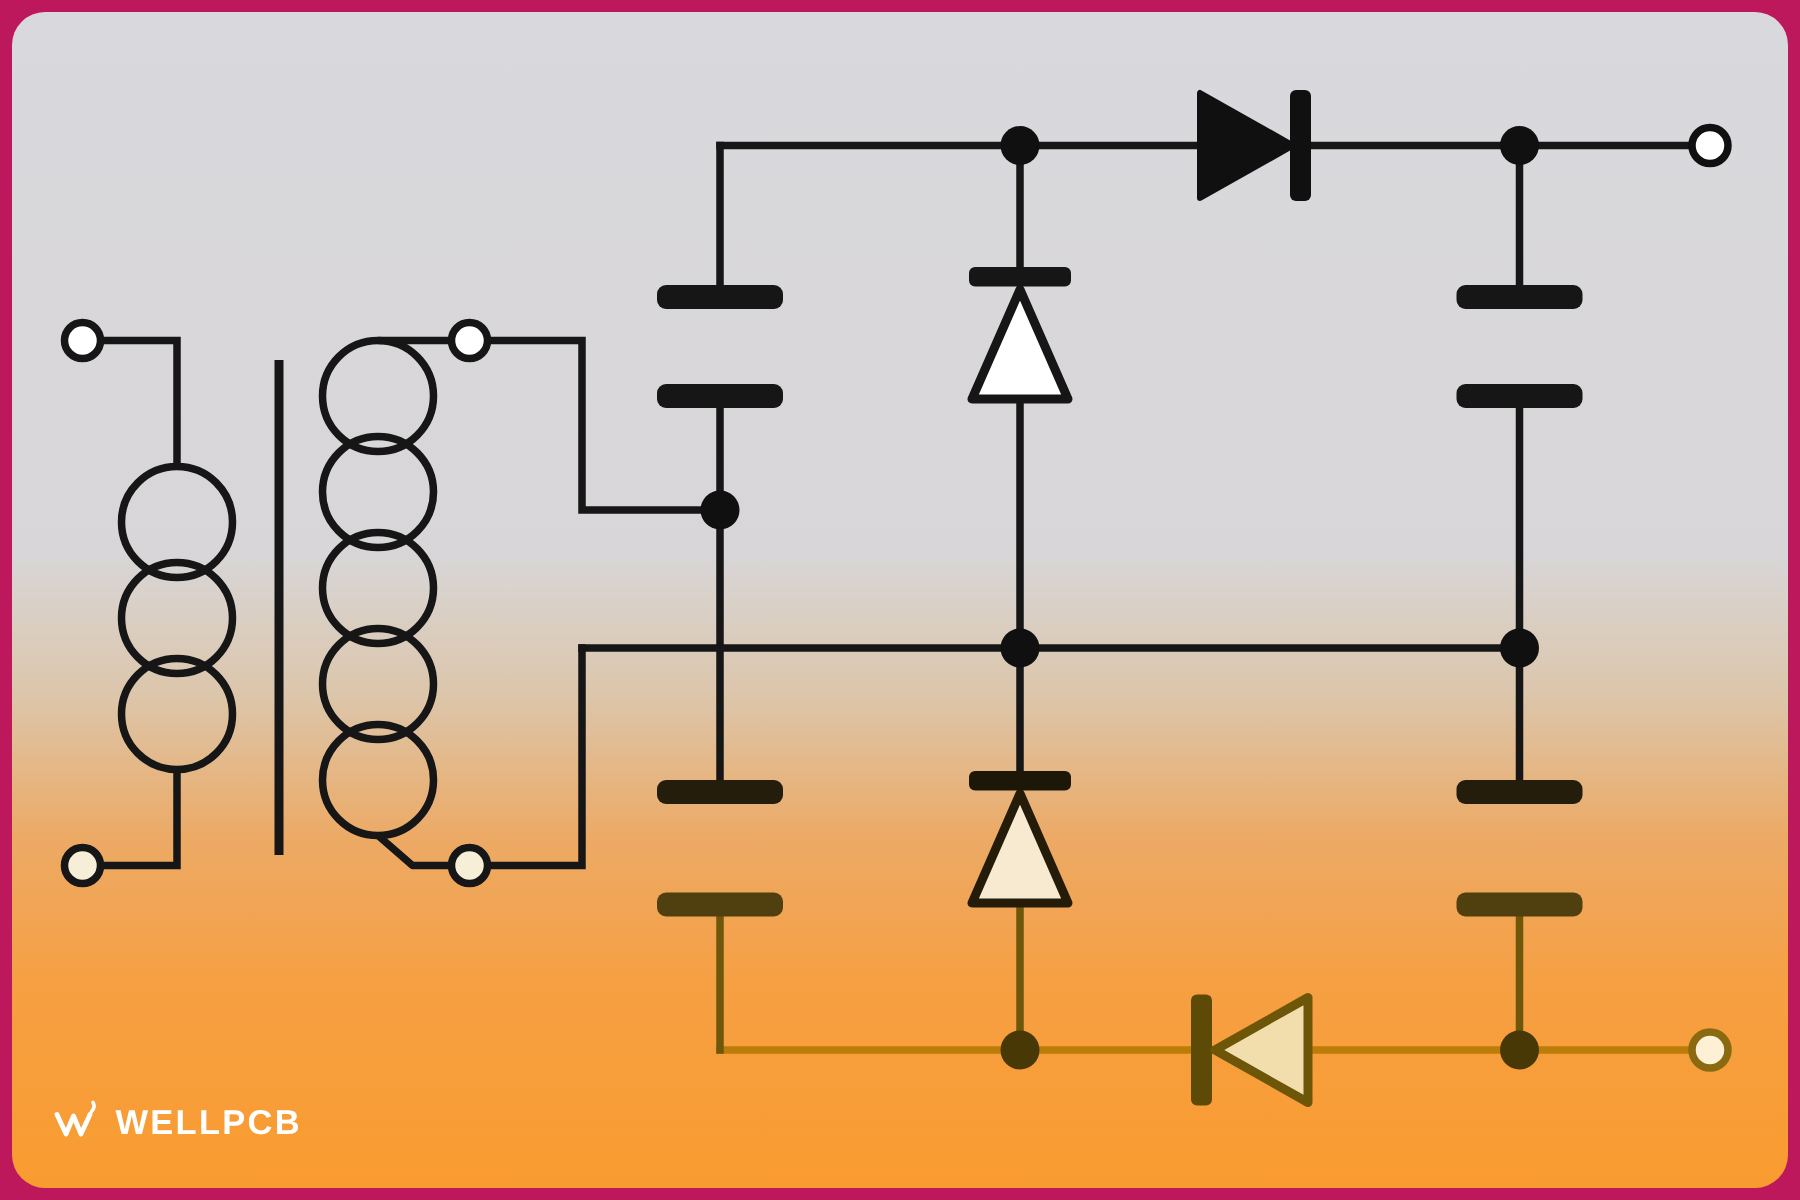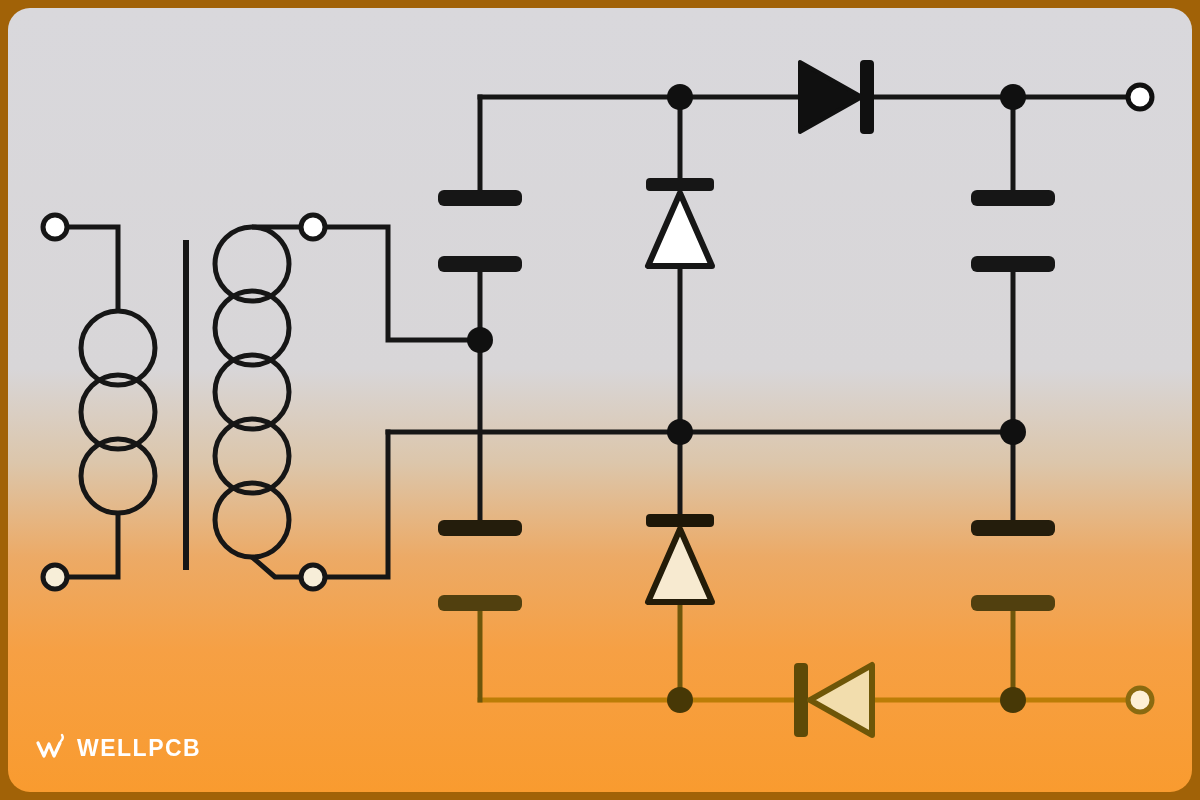--- a/index.html
+++ b/index.html
@@ -1,19 +1,19 @@
 <!DOCTYPE html>
 <html><head>
 <meta charset="utf-8">
 <style>
   html,body{margin:0;padding:0;background:#ffffff;}
   .stage{
     position:relative;
     width:1200px;height:800px;
-    background:#a16207;
+    background:#be185d;
     overflow:hidden;
     font-family:"Liberation Sans", sans-serif;
   }
   .panel{
     position:absolute;
     left:8px;top:8px;right:8px;bottom:8px;
     border-radius:22px;
     background:linear-gradient(180deg,
       #d9d8dc 0%,
       #d8d6d8 46%,

